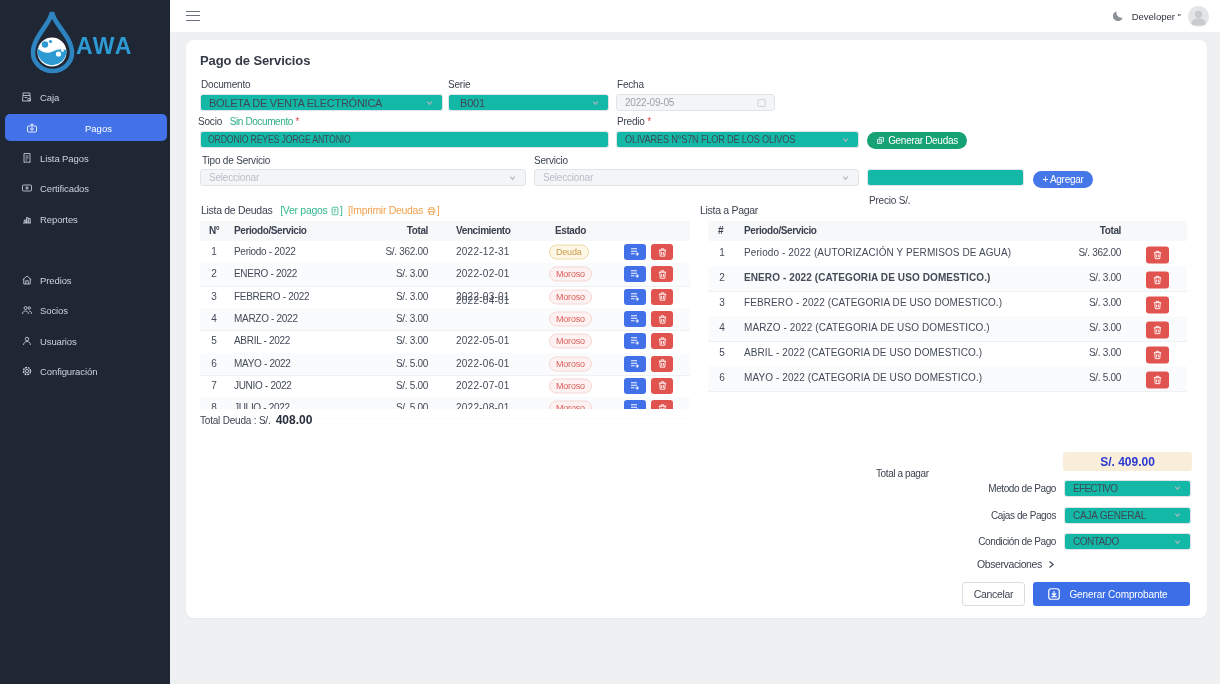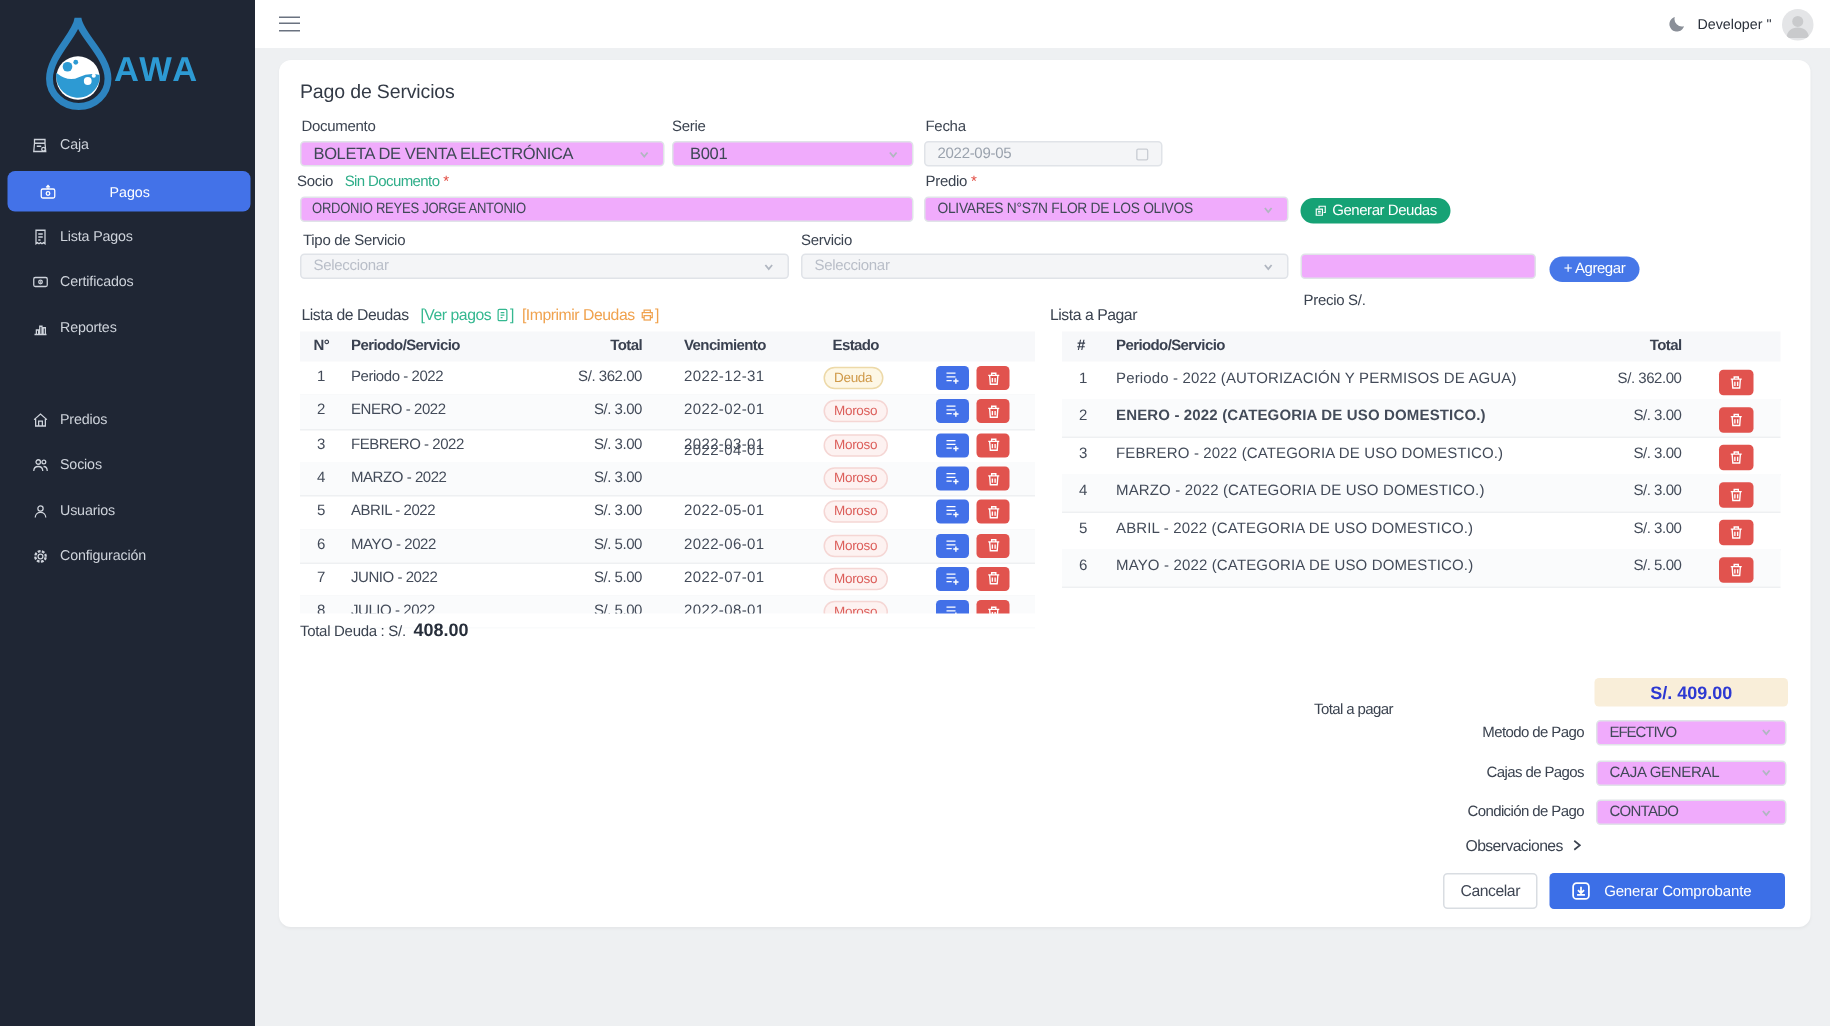--- a/index.html
+++ b/index.html
@@ -8,34 +8,34 @@
   body { font-family:"Liberation Sans", sans-serif; background:#eef0f2; position:relative; }
   .abs { position:absolute; }
 
   
   #sidebar { position:absolute; left:0; top:0; width:170px; height:684px; background:#1f2634; }
   .menu-item { position:absolute; left:0; width:170px; height:28px; color:#ced3db; font-size:9.5px; letter-spacing:-0.1px; }
   .menu-item svg { position:absolute; left:21px; top:50%; transform:translateY(-50%); width:12px; height:12px; }
   .menu-item span { position:absolute; left:40px; top:50%; transform:translateY(-50%); }
   #mi-active { position:absolute; left:5px; top:114px; width:162px; height:27px; background:#4372e8; border-radius:5px; color:#fff; font-size:9.5px; }
   #mi-active svg { position:absolute; left:21px; top:7.5px; width:12px; height:12px; }
-  #mi-active span { position:absolute; left:40px; top:8.5px;padding-left:28px; }
+  #mi-active span { position:absolute; left:52px; top:8.5px;padding-left:28px; }
 
   
   #topbar { position:absolute; left:170px; top:0; width:1050px; height:32px; background:#fff; }
   #hamburger { position:absolute; left:16px; top:10.5px; width:14px; height:11px; }
   #hamburger div { height:1.2px; background:#6a7280; margin-bottom:3.6px; }
   #user { position:absolute; right:11px; top:0; height:32px; display:flex; align-items:center; gap:7px; }
   #user .uname { font-size:9.5px; color:#2c323c; }
   #avatar { width:21px; height:21px; border-radius:50%; background:#e4e5e7; overflow:hidden; position:relative; }
 
   
   #card { position:absolute; left:186px; top:40px; width:1021px; height:578px; background:#fff; border-radius:8px; box-shadow:0 1px 2px rgba(0,0,0,0.04); }
   .lbl { position:absolute; font-size:10px; letter-spacing:-0.2px; color:#3b4350; line-height:12px; white-space:nowrap; }
-  .inp { position:absolute; border:1px solid #e0e3e8; border-radius:3px; background:#f0abfc; font-size:10px; letter-spacing:-0.2px; color:#3f4856; display:flex; align-items:center; padding:0 8px; white-space:nowrap; }
+  .inp { position:absolute; border:1px solid #e0e3e8; border-radius:3px; background:#14b8a6; font-size:10px; letter-spacing:-0.2px; color:#3f4856; display:flex; align-items:center; padding:0 8px; white-space:nowrap; }
   .inp .chev { position:absolute; right:8px; top:50%; transform:translateY(-50%); width:9px; height:9px; }
   .disabled { background:#f4f5f7; color:#9aa2ad; }
   .ph { color:#b9bec8; }
 
   
   .thead { position:absolute; background:#f7f8fa; }
   .th { position:absolute; font-size:10px; font-weight:bold; letter-spacing:-0.4px; color:#3a4150; line-height:12px; white-space:nowrap; }
   .td { position:absolute; font-size:10px; letter-spacing:-0.3px; color:#434b59; line-height:12px; white-space:nowrap; }
   .rline { position:absolute; height:1px; background:#eef0f2; }
   .tdd { letter-spacing:0.25px !important; }
@@ -145,21 +145,21 @@
       <svg width="21" height="21" viewBox="0 0 24 24">
           <circle cx="12" cy="9.5" r="4.2" fill="#c9cacc"></circle>
           <path d="M3.5 22c0-5 3.8-8 8.5-8s8.5 3 8.5 8z" fill="#c9cacc"></path>
         </svg>
     </div>
   </div>
 </div>
 
 <div id="card"></div>
 
-<div class="lbl" style="left:200px; top:55px; font-size:13px; letter-spacing:-0.1px; color:#333a46; font-weight:400;">Pago de Servicios</div>
+<div class="lbl" style="left:200px; top:55px; font-size:13px; letter-spacing:-0.1px; color:#333a46; font-weight:700;">Pago de Servicios</div>
 
 <div class="lbl" style="left:201px; top:79px;">Documento</div>
 <div class="lbl" style="left:448px; top:79px;">Serie</div>
 <div class="lbl" style="left:617px; top:79px;">Fecha</div>
 <div class="inp" style="left:200px; top:94px; width:243px; height:17px; font-size:11px; letter-spacing:-0.25px;">BOLETA DE VENTA ELECTRÓNICA<svg class="chev" viewBox="0 0 10 10">
       <path class="chevron" d="M2.5 3.5 5 6.5 7.5 3.5"></path>
     </svg></div>
 <div class="inp" style="left:448px; top:94px; width:161px; height:17px; padding-left:11px; font-size:11px;">B001<svg class="chev" viewBox="0 0 10 10">
       <path class="chevron" d="M2.5 3.5 5 6.5 7.5 3.5"></path>
     </svg></div>

